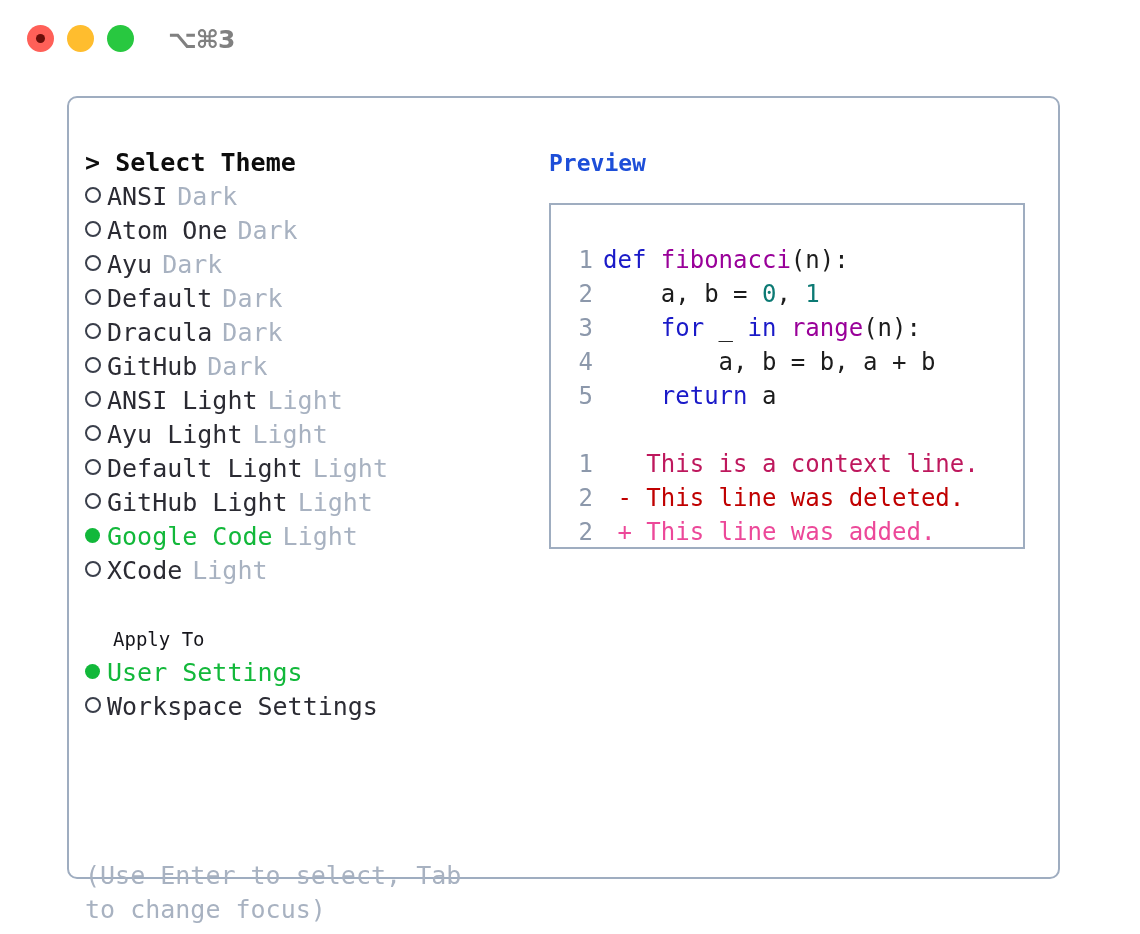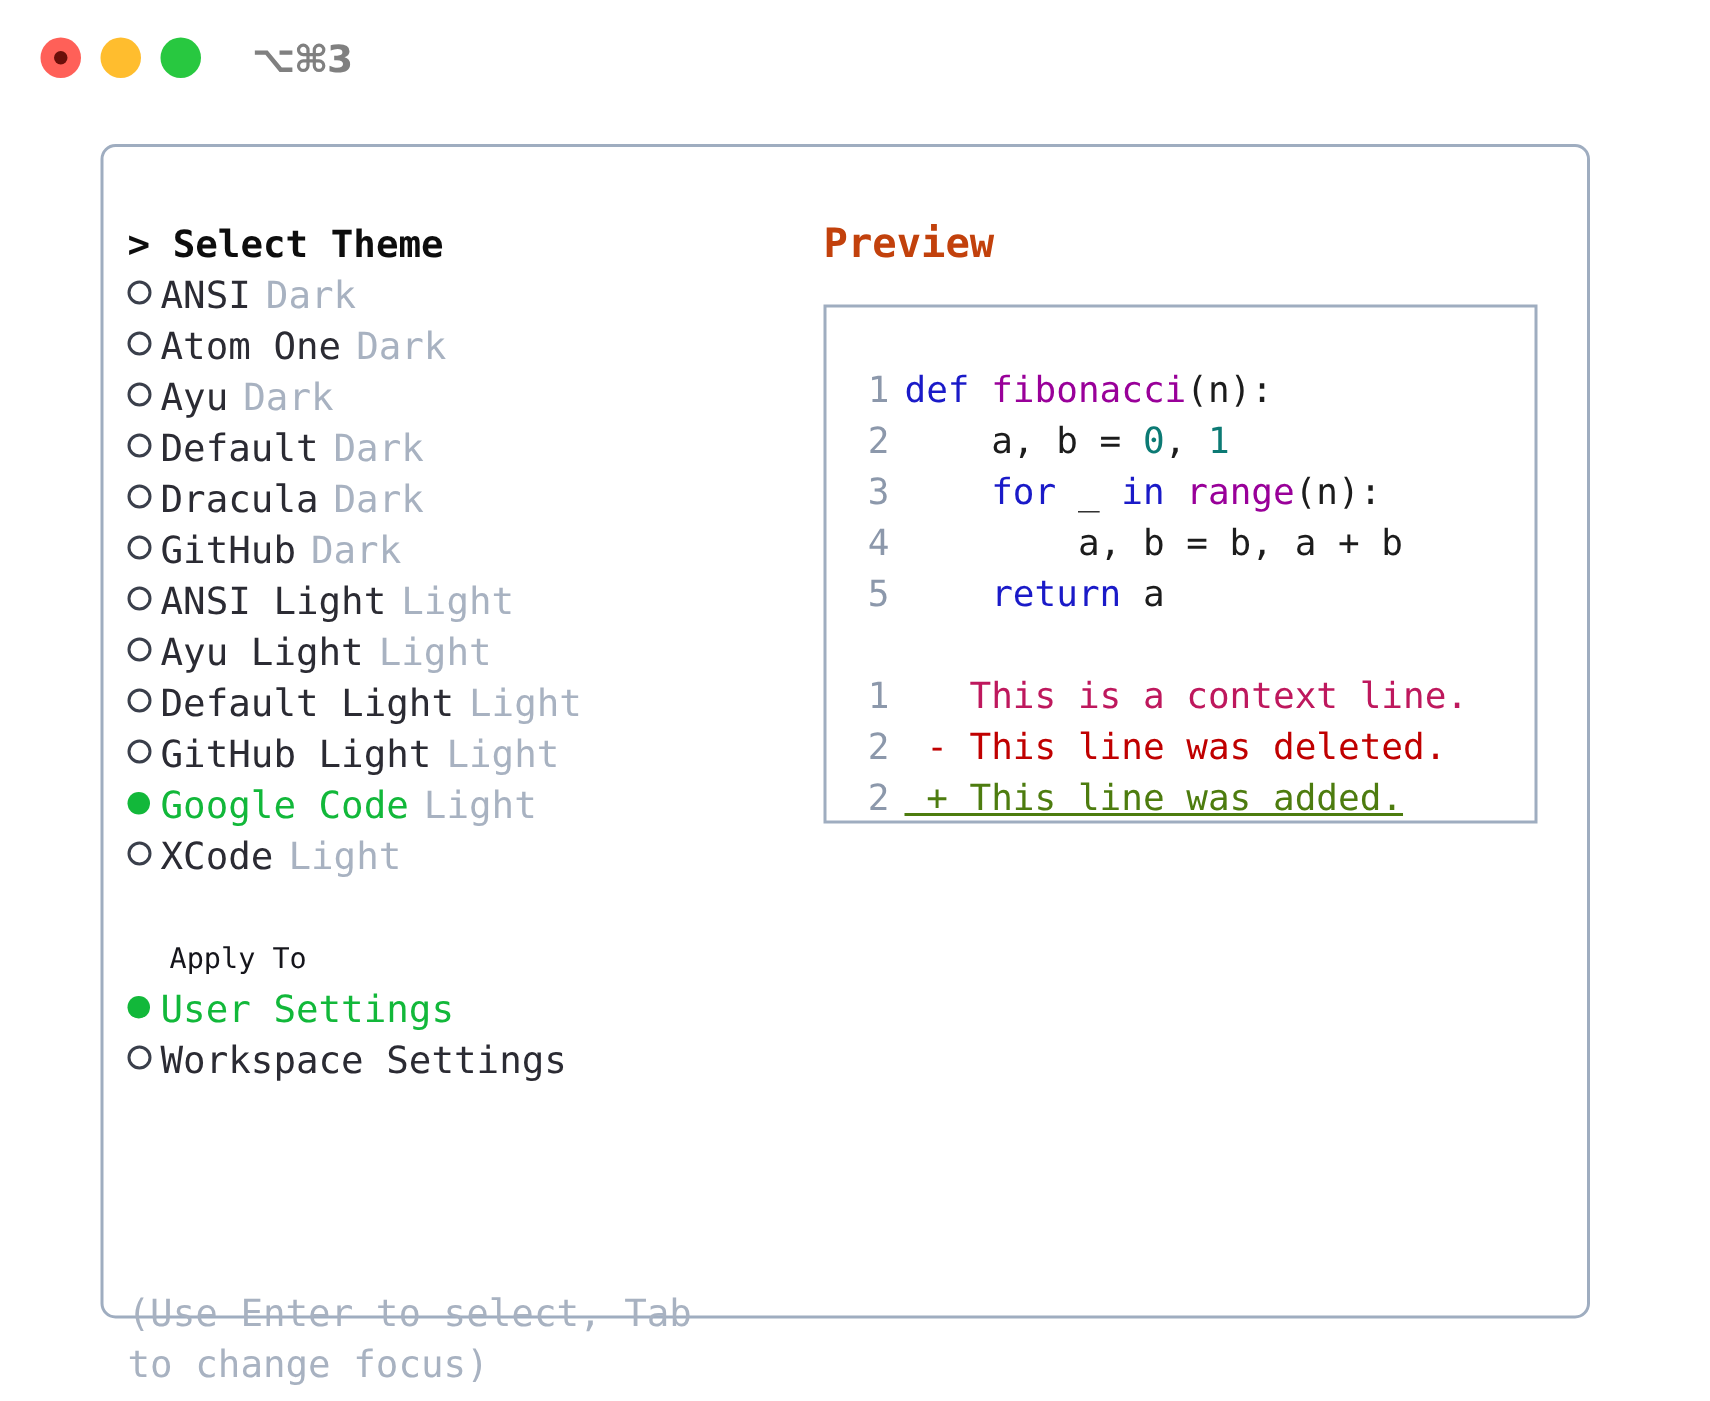--- a/index.html
+++ b/index.html
@@ -149,23 +149,23 @@
 
   
   #right-col {
     position: absolute;
     left: 480px;
     top: 48px;
     width: 500px;
   }
   #preview-title {
     font-family: "DejaVu Sans Mono", monospace;
-    font-size: 27px;
+    font-size: 23px;
     font-weight: 700;
-    color: #c2410c;
+    color: #1d4ed8;
     line-height: 34px;
     margin-bottom: 23px;
   }
   #preview-box {
     width: 476px;
     height: 346px;
     border: 2px solid #9fadc0;
     box-sizing: border-box;
     background: #ffffff;
     position: relative;
@@ -186,21 +186,21 @@
     text-align: right;
     color: #8c98ab;
     margin-right: 10px;
   }
   .kw  { color: #1a1ac8; }
   .fn  { color: #990099; }
   .num { color: #0c7a74; }
   .pl  { color: #1c1c1c; }
   .ctx { color: #be185d; }
   .del { color: #c00000; }
-  .add { color: #4d7c0f; text-decoration: underline; }
+  .add { color: #ec4899; }
   .gap { display: block; height: 34px; }
 </style>
 </head>
 <body>
 
 <div id="screen">
 
   <div id="titlebar">
     <div class="lights">
       <span class="light red"></span>

